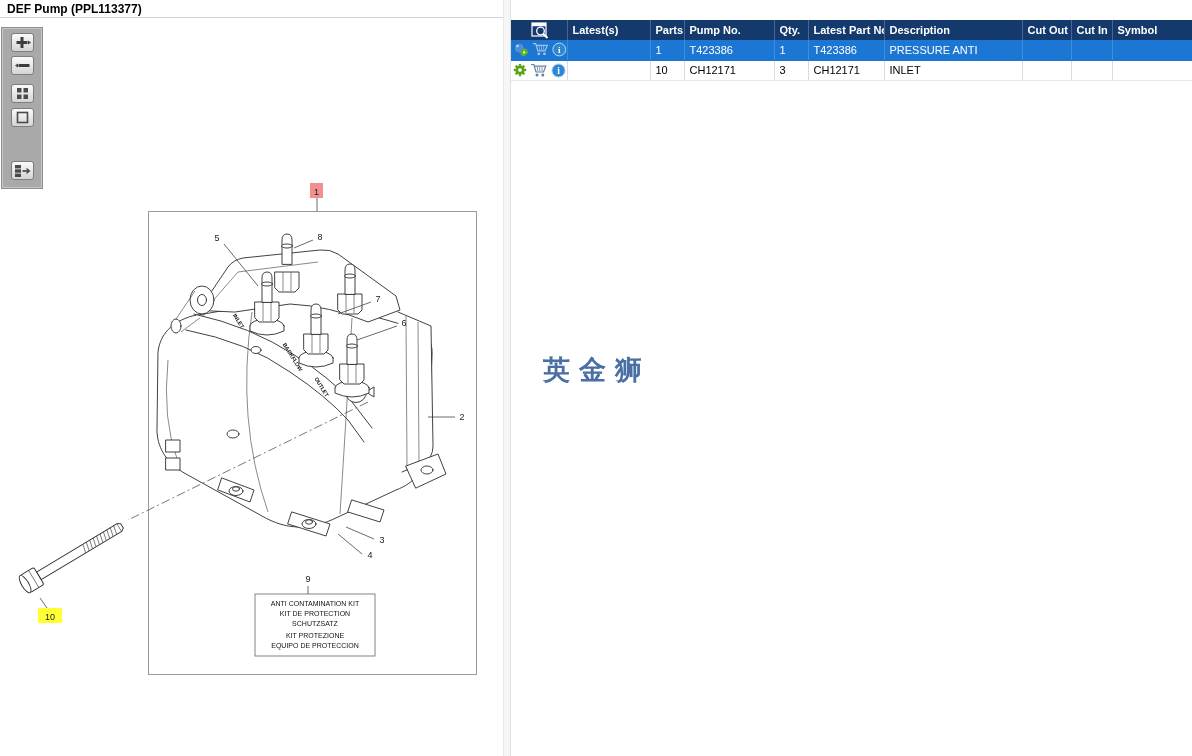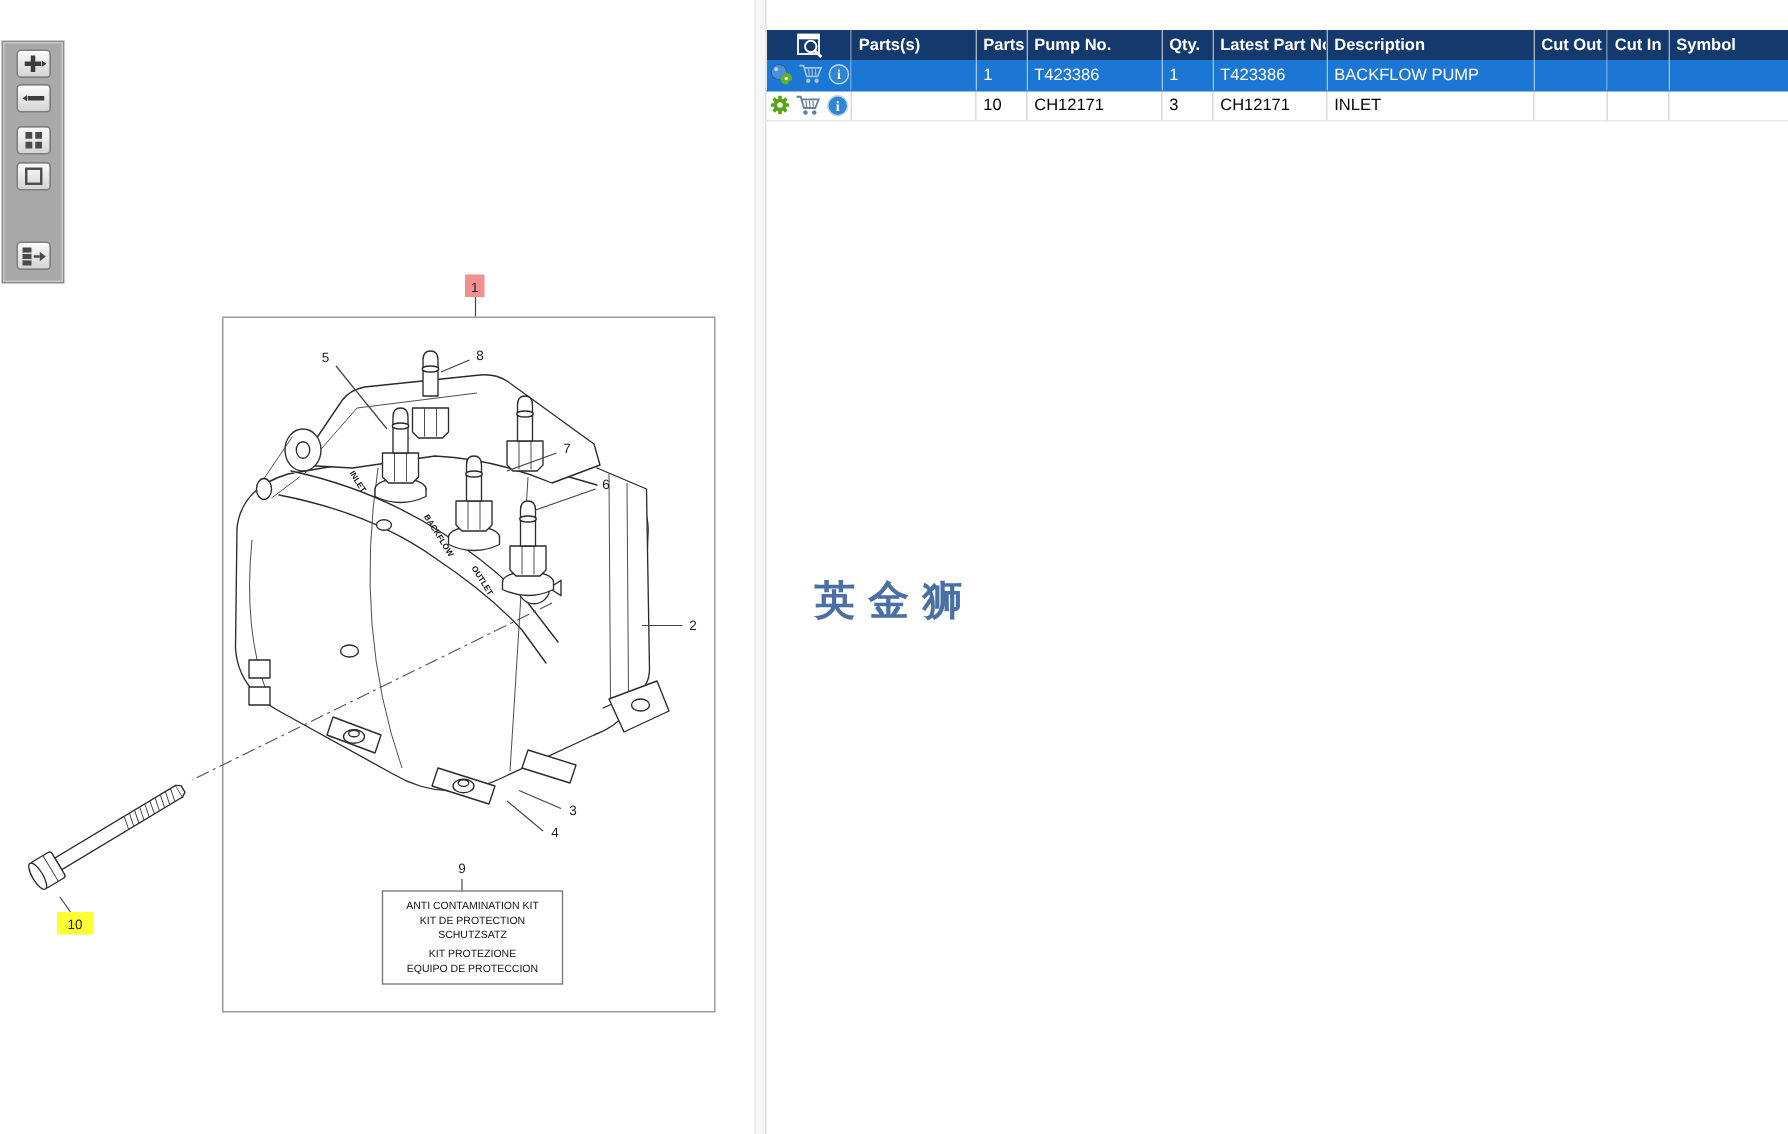--- a/index.html
+++ b/index.html
@@ -18,21 +18,21 @@
           border-radius:3px; background:linear-gradient(#fbfbfb,#d4d4d4);
           display:flex; align-items:center; justify-content:center; cursor:pointer; }
   .tbtn svg { display:block; }
 
   
   .divider { position:absolute; left:503px; top:0; width:8px; height:756px;
              background:#f6f6f6; border-left:1px solid #e9e9e9; border-right:1px solid #e0e0e0; }
 
   
   .diagram { position:absolute; left:0; top:180px; width:503px; height:520px; }
-  .watermark { position:absolute; left:543px; top:382px; font-size:27px; font-weight:bold;
+  .watermark { position:absolute; left:543px; top:352px; font-size:27px; font-weight:bold;
                color:#4a6fa4; letter-spacing:9px; white-space:nowrap; }
 
   
   .ptable { position:absolute; left:511px; top:20px; }
   table { border-collapse:collapse; table-layout:fixed; width:681px;
           font-family:"Liberation Sans", sans-serif; font-size:11px; }
   th { background:#143a6d; color:#fff; font-weight:bold; text-align:left; height:20px;
        padding:0 0 0 5px; border-right:1px solid #49648f; white-space:nowrap; overflow:hidden; }
   th.c-icons, td.c-icons { padding:0 0 0 2px; }
   td { height:20px; padding:0 0 0 5px; border-right:1px solid #dadada;
@@ -46,20 +46,23 @@
   .leader  { stroke:#444; stroke-width:0.8; fill:none; }
   .callout { font-size:9px; fill:#1c1c1c; }
   .portlbl { font-size:5.5px; fill:#111; font-weight:bold; }
   .kittext { font-size:7px; fill:#111; }
 </style>
 </head>
 <body>
 
 <div class="root">
 
+  <div class="titlebar">
+    <span class="t">DEF Pump (PPL113377)</span>
+  </div>
 
   <div class="toolbar">
     <div class="tbtn" style="top:4px;">
       <svg width="16" height="13" viewBox="0 0 16 13">
         <rect x="5.5" y="1" width="3" height="11" fill="#3c3c3c"></rect>
           <rect x="1.5" y="5" width="11" height="3" fill="#3c3c3c"></rect>
         <polygon points="13,4.5 16,6.5 13,8.5" fill="#3c3c3c"></polygon>
       </svg>
     </div>
     <div class="tbtn" style="top:27px;">
@@ -246,21 +249,21 @@
       <thead>
         <tr>
           <th class="c-icons" style="text-align:center;">
             <svg width="22" height="17" viewBox="0 0 22 17" style="margin:0 auto;display:inline-block;vertical-align:middle;">
               <rect x="3" y="1" width="14" height="13" fill="none" stroke="#fff" stroke-width="1.2"></rect>
               <rect x="3" y="1" width="14" height="3.2" fill="#fff"></rect>
               <circle cx="11.5" cy="9" r="3.8" fill="none" stroke="#fff" stroke-width="1.3"></circle>
               <line x1="14.2" y1="11.8" x2="18.5" y2="16" stroke="#fff" stroke-width="2"></line>
             </svg>
           </th>
-          <th>Parts(s)</th>
+          <th>Latest(s)</th>
           <th>Parts</th>
           <th>Pump No.</th>
           <th>Qty.</th>
           <th>Latest Part No.</th>
           <th>Description</th>
           <th>Cut Out</th>
           <th>Cut In</th>
           <th>Symbol</th>
         </tr>
       </thead>
@@ -289,21 +292,21 @@
                 <circle cx="7.5" cy="7.5" r="6.6" fill="#2f87d4" stroke="#bcd8ef" stroke-width="1"></circle>
                 <text x="7.5" y="11" text-anchor="middle" font-size="9.5" font-weight="bold" fill="#fff" font-family="Liberation Serif, serif">i</text>
               </svg>
             </span>
           </td>
           <td></td>
           <td>1</td>
           <td>T423386</td>
           <td>1</td>
           <td>T423386</td>
-          <td>BACKFLOW PUMP</td>
+          <td>PRESSURE ANTI</td>
           <td></td>
           <td></td>
           <td></td>
         </tr>
         <tr>
           <td class="c-icons">
             <span class="icon-strip">
               <svg width="14" height="14" viewBox="0 0 16 16">
                 <g fill="#5aa317">
                   <rect x="6.6" y="1" width="2.8" height="14" rx="0.6"></rect>

